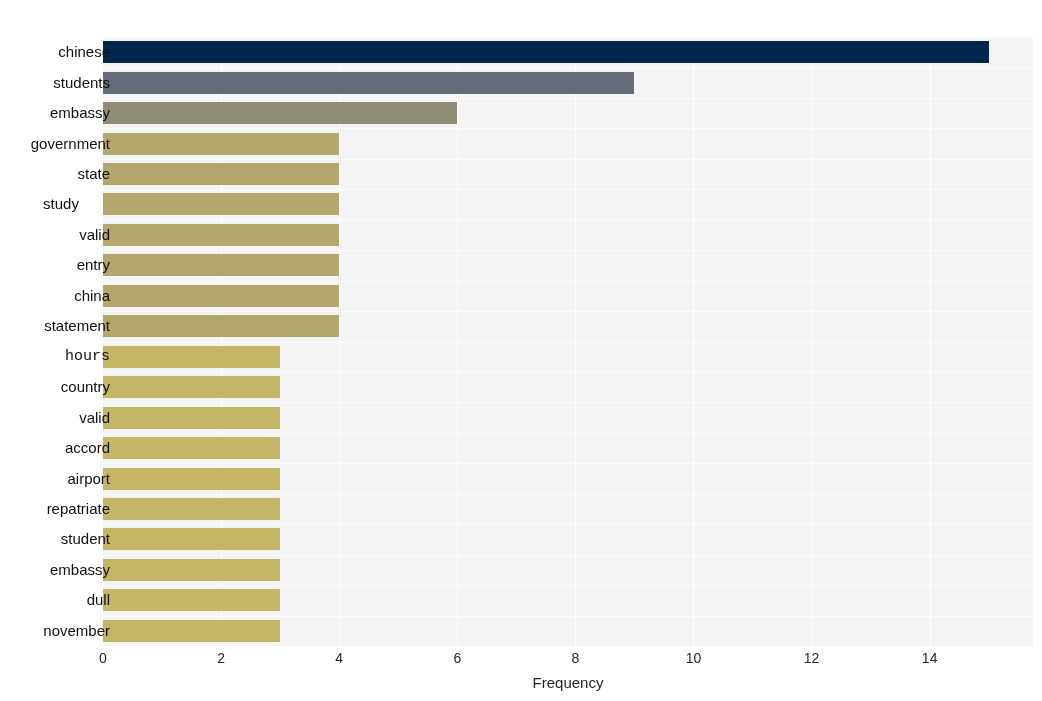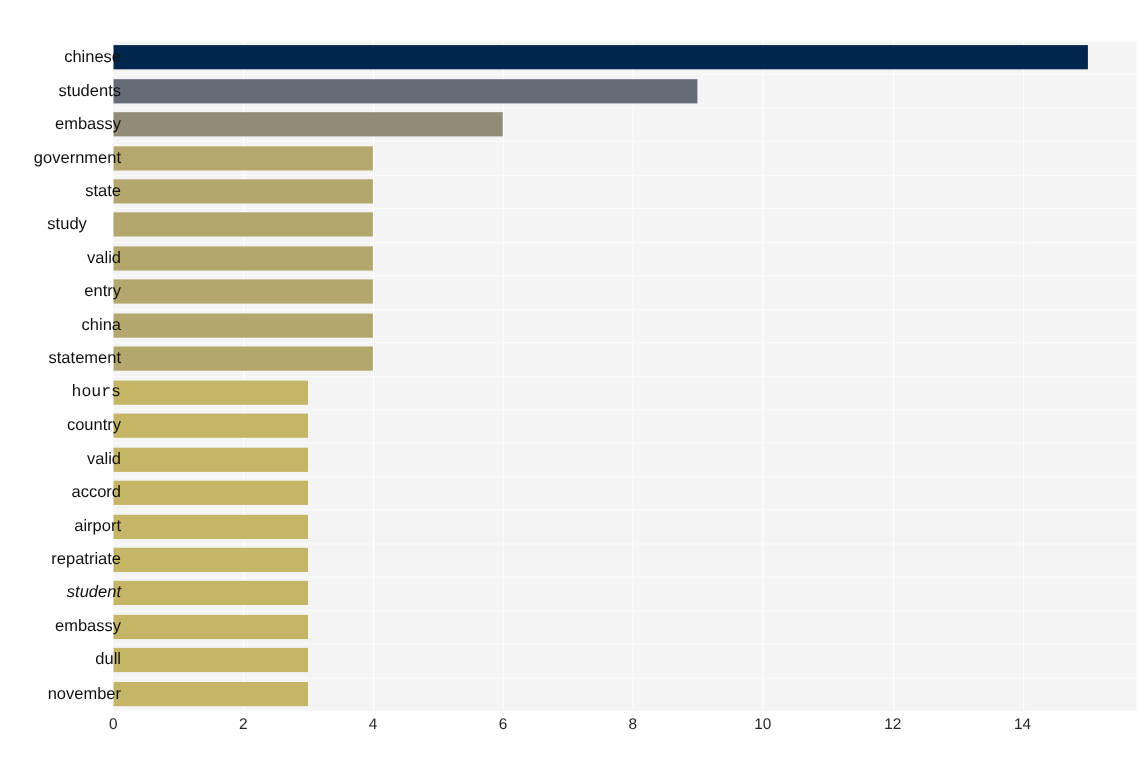--- a/index.html
+++ b/index.html
@@ -187,31 +187,32 @@
       <div class="ytick-inner" style="top: 186.925px;">valid</div>
       <div class="ytick-inner" style="top: 217.375px; text-align: right;">entry</div>
       <div class="ytick-inner" style="top: 247.825px;">china</div>
       <div class="ytick-inner" style="top: 278.275px;">statement</div>
       <div class="ytick-inner" style="top: 308.725px; font-family: Liberation Mono, monospace;">hours</div>
       <div class="ytick-inner" style="top: 339.175px;">country</div>
       <div class="ytick-inner" style="top: 369.625px;">valid</div>
       <div class="ytick-inner" style="top: 400.075px;">accord</div>
       <div class="ytick-inner" style="top: 430.525px;">airport</div>
       <div class="ytick-inner" style="top: 460.975px;">repatriate</div>
-      <div class="ytick-inner" style="top: 491.425px; font-style: italic;">student</div>
+      <div class="ytick-inner" style="top: 491.425px;">student</div>
       <div class="ytick-inner" style="top: 521.875px;">embassy</div>
       <div class="ytick-inner" style="top: 552.325px;">dull</div>
       <div class="ytick-inner" style="top: 582.775px;">november</div>
     </div>
 
   <div id="x-tick-layer">
       <div class="xtick" style="left: 103px;">0</div>
       <div class="xtick" style="left: 221.095px;">2</div>
       <div class="xtick" style="left: 339.19px;">4</div>
       <div class="xtick" style="left: 457.286px;">6</div>
       <div class="xtick" style="left: 575.381px;">8</div>
       <div class="xtick" style="left: 693.476px;">10</div>
       <div class="xtick" style="left: 811.571px;">12</div>
       <div class="xtick" style="left: 929.667px;">14</div>
     </div>
 
+  <div id="x-axis-label">Frequency</div>
 
 </div>
 
 </body></html>

